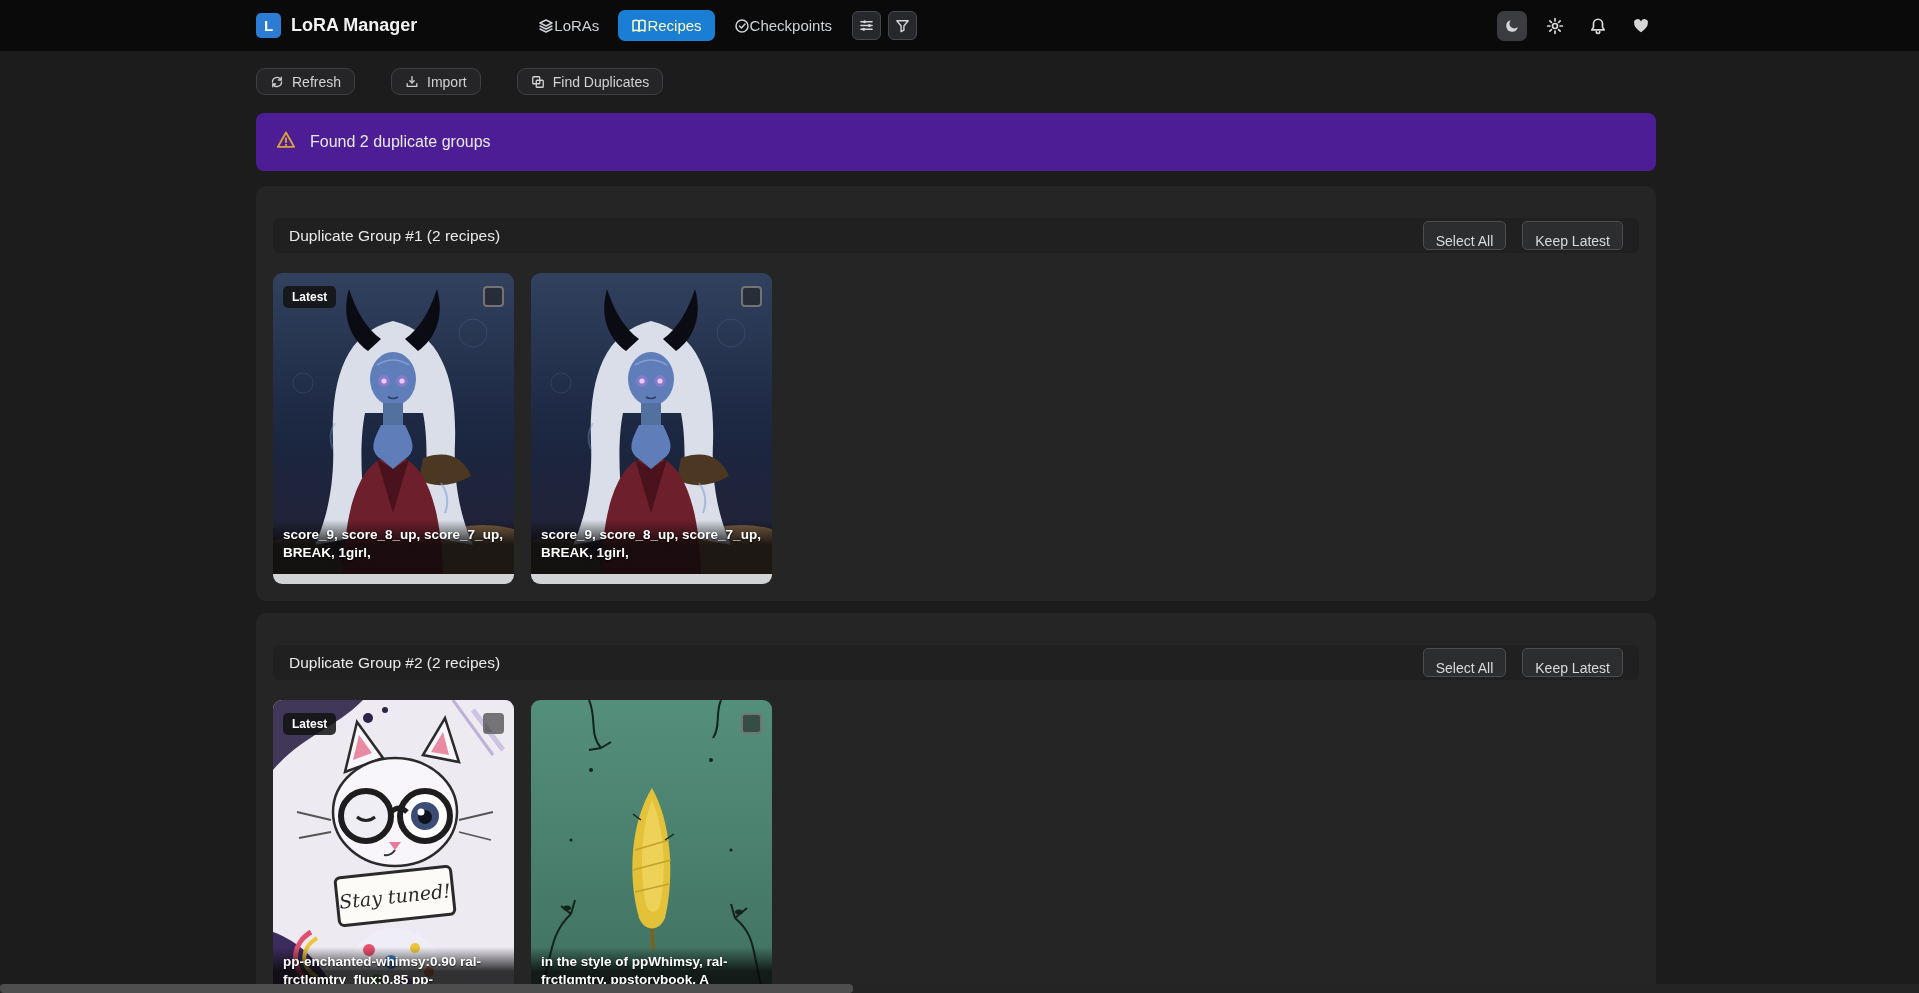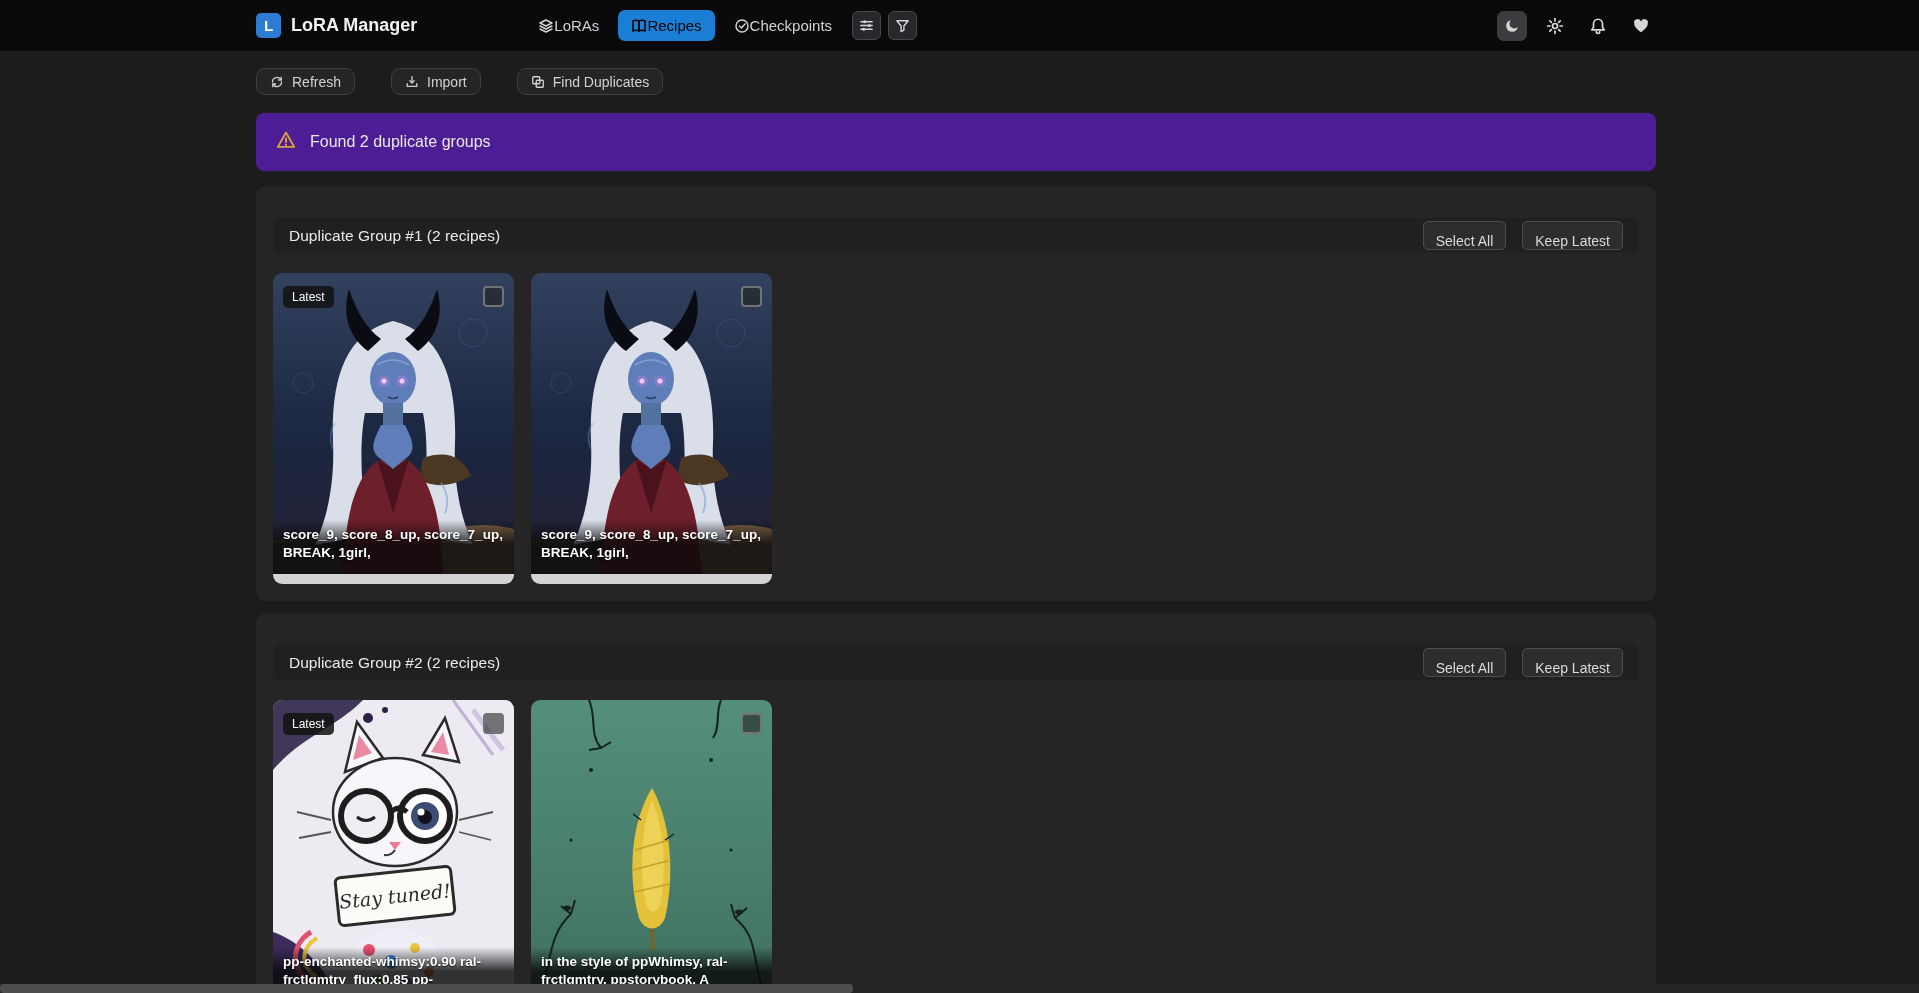--- a/index.html
+++ b/index.html
@@ -16,21 +16,21 @@
   
   .topbar { height:51px; background:#0a0a0b; }
   .topbar .container { display:flex; align-items:center; height:51px; }
   .brand { display:flex; align-items:center; }
   .logo { width:25px; height:25px; border-radius:5px; background:#2d7cd4; color:#fff;
           font-size:15px; font-weight:bold; display:flex; align-items:center; justify-content:center; }
   .app-title { margin-left:10px; font-size:18px; font-weight:bold; color:#f2f2f2; }
   .tabs { display:flex; align-items:center; gap:6px; margin-left:108px; }
   .tab { display:flex; align-items:center; padding:7px 13px; font-size:15px;
          color:#cfd2d6; border-radius:7px; text-decoration:none; cursor:pointer; }
-  .tab.active { background:#1a7fd4; color:#000000;text-align:right; }
+  .tab.active { background:#1a7fd4; color:#fef9c3;text-align:right; }
   .tab svg, .iconbtn svg, .nav-iconbtn svg, .tbtn svg { display:block; }
   .search-wrap { position:relative; margin-left:150px; }
   .search { width:327px; height:30px; border-radius:15px; background:#303237; border:1px solid #4d5055;
             color:#e5e5e5; padding:0 36px 0 14px; font-size:14px; outline:none;
             font-family:"Liberation Sans", sans-serif; }
   .search::placeholder { color:#9aa0a8; }
   .search-icon { position:absolute; right:11px; top:7px; color:#cfd2d6; cursor:pointer; }
   .iconbtn { width:29px; height:29px; margin-left:7px; background:#27282b; border:1px solid #47484c;
              border-radius:6px; display:flex; align-items:center; justify-content:center; color:#d6d6d6; cursor:pointer; }
   .nav-right { margin-left:auto; display:flex; align-items:center; gap:13px; }
@@ -69,21 +69,21 @@
   .ph-btn { height:29px; padding:11px 12px; background:#2c2d2f; border:1px solid #4c4d4f; border-radius:5px;
             color:#dadada; font-size:14px; cursor:pointer; font-family:"Liberation Sans", sans-serif; }
   .cards { display:flex; gap:17px; margin-top:20px; }
 
   
   .card { width:241px; height:311px; position:relative; border-radius:9px; overflow:hidden;
           background:#101010; cursor:pointer; flex:0 0 auto; }
   .card-art { position:absolute; left:0; top:0; width:241px; height:301px; }
   .card-footer { position:absolute; bottom:0; left:0; right:0; height:10px; background:#d2d3d5; }
   .badge { position:absolute; top:13px; left:10px; background:rgba(18,18,18,.85); color:#fff;
-           font-size:12px; font-weight:normal; padding:4px 9px; border-radius:5px; }
+           font-size:12px; font-weight:bold; padding:4px 9px; border-radius:5px; }
   .badge:empty { display:none; }
   .checkbox { position:absolute; top:13px; right:10px; width:21px; height:21px;
               border:2px solid #737373; border-radius:4px; background:rgba(35,35,35,.6); cursor:pointer; }
   .caption { position:absolute; left:0; right:0; bottom:10px; height:54px; padding:6px 10px 0;
              font-size:13.5px; font-weight:bold; color:#fff; line-height:1.3;
              background:linear-gradient(180deg, rgba(8,8,8,0) 0%, rgba(8,8,8,.82) 45%);
              overflow:hidden; text-shadow:0 1px 2px rgba(0,0,0,.9); }
 
   
   .hscrollbar { position:fixed; bottom:0; left:0; width:1919px; height:9px; background:#242424; }

